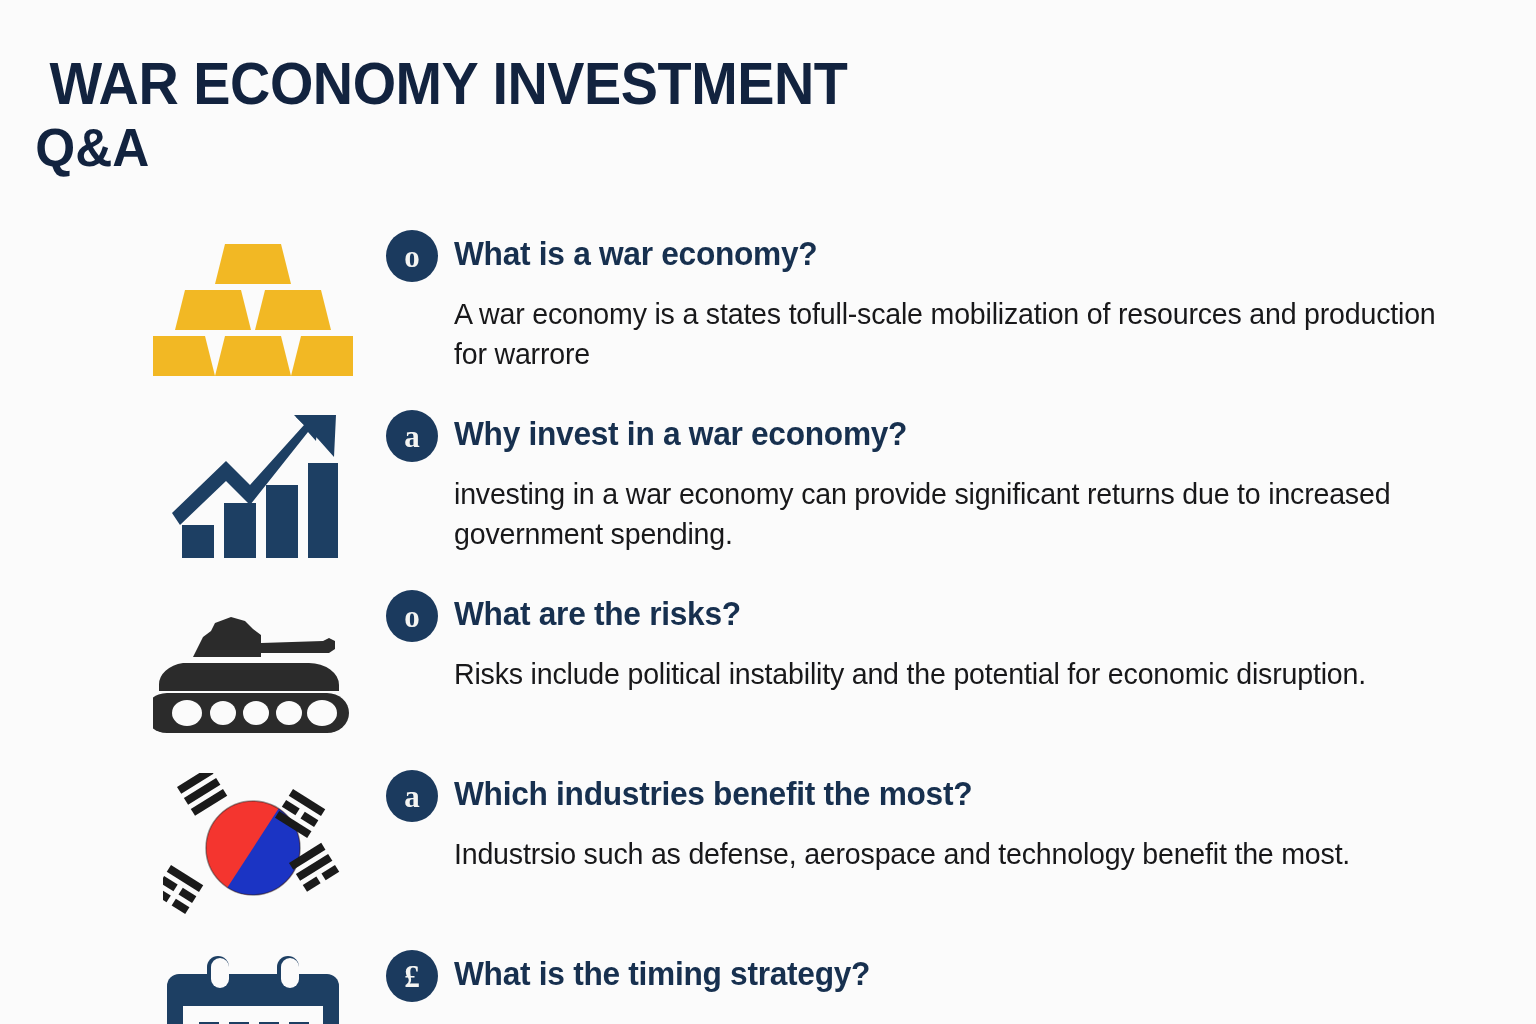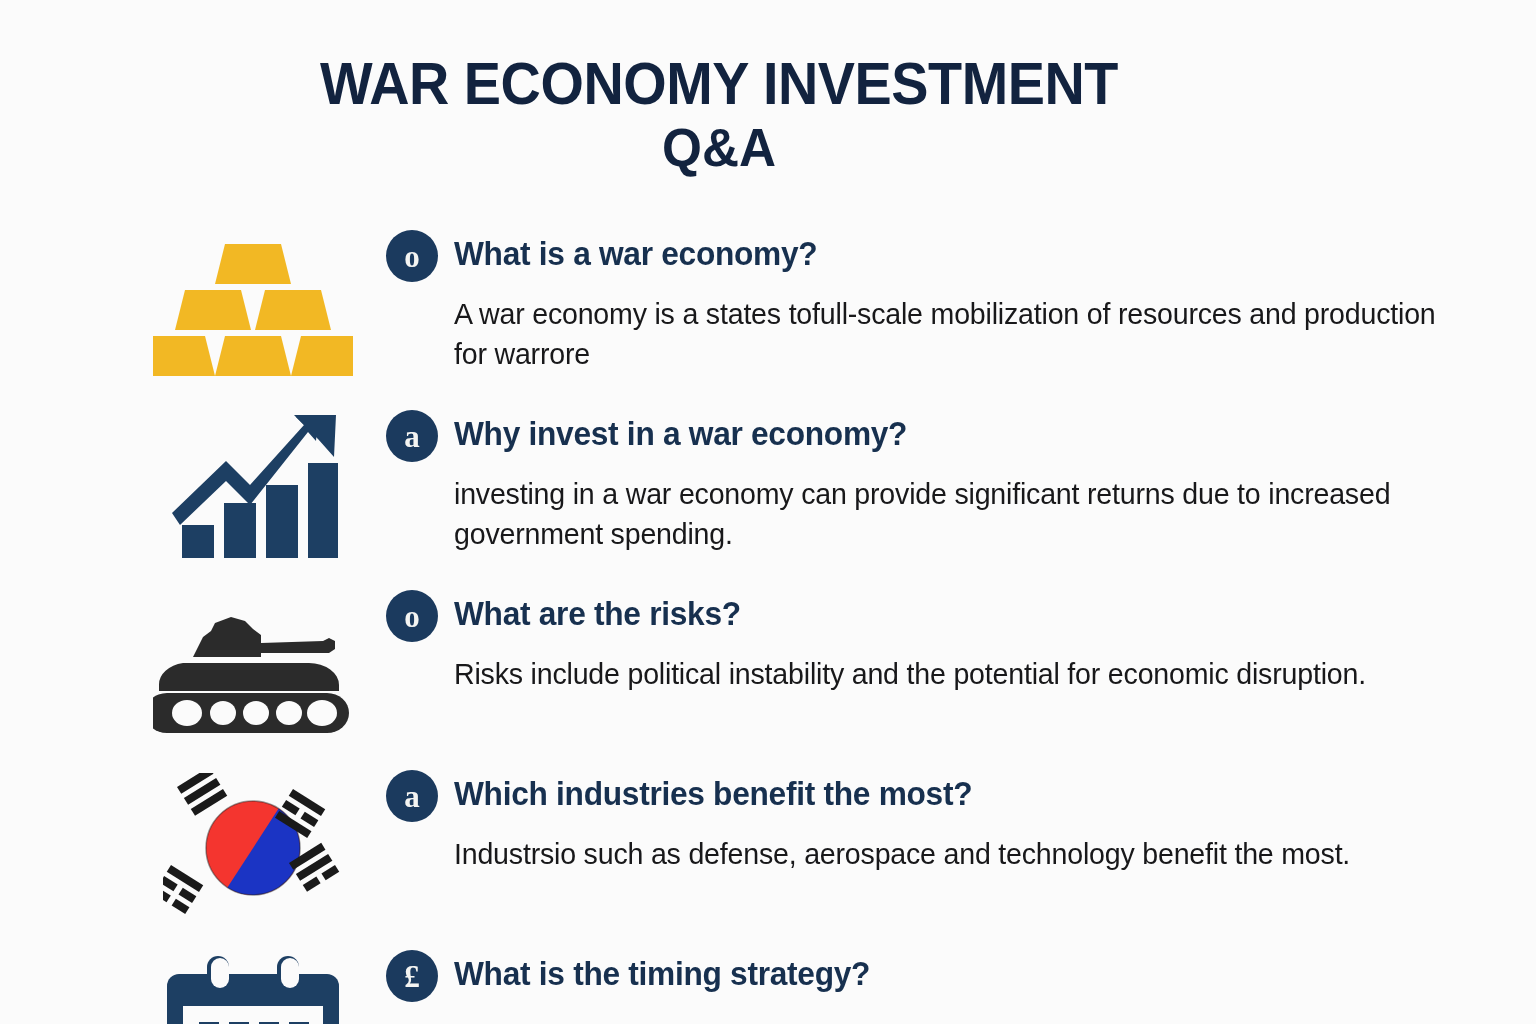--- a/index.html
+++ b/index.html
@@ -12,23 +12,22 @@
     background: #fbfbfb;
     font-family: "Liberation Sans", sans-serif;
     overflow: hidden;
     position: relative;
   }
 
   
   .title-block {
     position: absolute;
     top: 52px;
-    left: 12px;
+    left: 0;
     width: 1414px;
-    text-align: center;
   }
   .title-main {
     font-family: "Liberation Sans", sans-serif;
     font-size: 60px;
     font-weight: bold;
     letter-spacing: -0.5px;
     color: #12233f;
     line-height: 1.05;
     transform: scaleX(0.93);
     transform-origin: center top;

